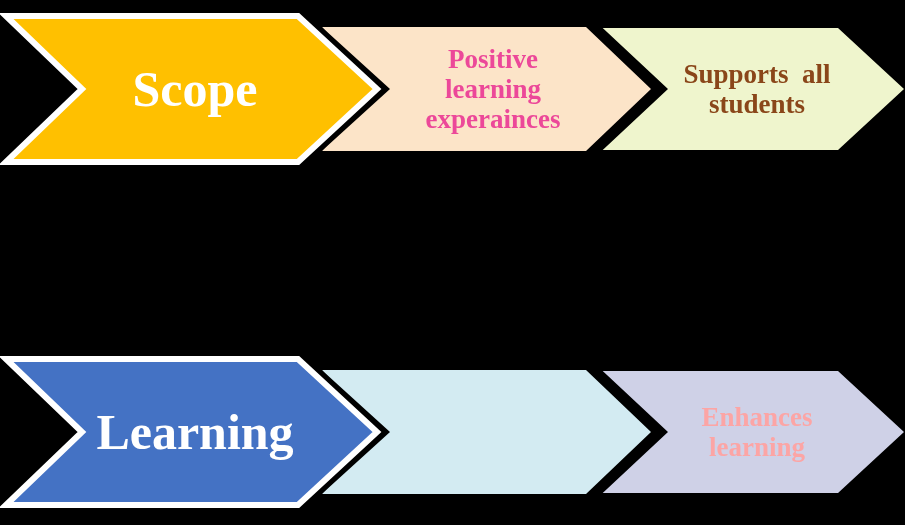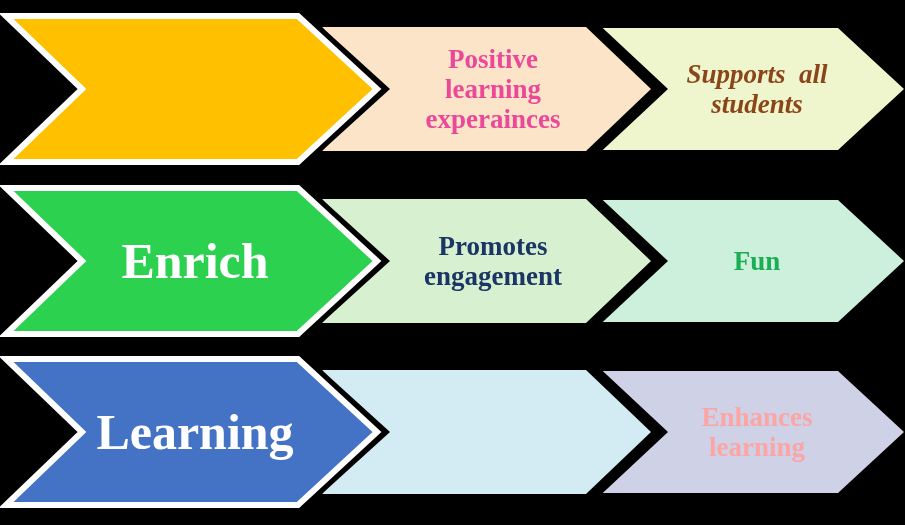--- a/index.html
+++ b/index.html
@@ -69,40 +69,28 @@
 <div class="canvas" style="background: rgb(0, 0, 0);">
 
   <div class="row row-1">
     <svg class="shapes" width="905" height="158" viewBox="0 0 905 158">
       <polygon points="588,18 838,18 904,79 838,140 588,140 644,79" fill="#EFF5CD"></polygon>
       <polygon points="312,8 592,8 668,79 592,150 312,150 374,79" fill="#000000"></polygon>
       <polygon points="322,17 586,17 651,79 586,141 322,141 380,79" fill="#FCE4C8"></polygon>
       <polygon points="0,0 303,0 390,79 303,158 0,158 86,79" fill="#000000"></polygon>
       <polygon points="6,6 298,6 377,79 298,152 6,152 82,79" stroke-width="6" fill="#FFC000" stroke="#FFFFFF"></polygon>
     </svg>
+    <div class="label label-primary" style="color: rgb(255, 255, 255);">Scope</div>
     <div class="label label-mid" style="color: #ec4899;">Positive
 learning
 experainces</div>
-    <div class="label label-end" style="color: rgb(138, 70, 25); font-style: italic;">Supports  all
+    <div class="label label-end" style="color: rgb(138, 70, 25);">Supports  all
 students</div>
   </div>
 
-  <div class="row row-2">
-    <svg class="shapes" width="905" height="158" viewBox="0 0 905 158">
-      <polygon points="588,18 838,18 904,79 838,140 588,140 644,79" fill="#CCF0DC"></polygon>
-      <polygon points="312,8 592,8 668,79 592,150 312,150 374,79" fill="#000000"></polygon>
-      <polygon points="322,17 586,17 651,79 586,141 322,141 380,79" fill="#D6F0D0"></polygon>
-      <polygon points="0,0 303,0 390,79 303,158 0,158 86,79" fill="#000000"></polygon>
-      <polygon points="6,6 298,6 377,79 298,152 6,152 82,79" stroke-width="6" fill="#2DD150" stroke="#FFFFFF"></polygon>
-    </svg>
-    <div class="label label-primary" style="color: rgb(255, 255, 255);">Enrich</div>
-    <div class="label label-mid" style="color: rgb(27, 53, 100);">Promotes
-engagement</div>
-    <div class="label label-end" style="color: rgb(28, 174, 84);">Fun</div>
-  </div>
 
   <div class="row row-3">
     <svg class="shapes" width="905" height="158" viewBox="0 0 905 158">
       <polygon points="588,18 838,18 904,79 838,140 588,140 644,79" fill="#CFD1E7"></polygon>
       <polygon points="312,8 592,8 668,79 592,150 312,150 374,79" fill="#000000"></polygon>
       <polygon points="322,17 586,17 651,79 586,141 322,141 380,79" fill="#D3EBF2"></polygon>
       <polygon points="0,0 303,0 390,79 303,158 0,158 86,79" fill="#000000"></polygon>
       <polygon points="6,6 298,6 377,79 298,152 6,152 82,79" stroke-width="6" fill="#4472C4" stroke="#FFFFFF"></polygon>
     </svg>
     <div class="label label-primary" style="color: rgb(255, 255, 255);">Learning</div>

